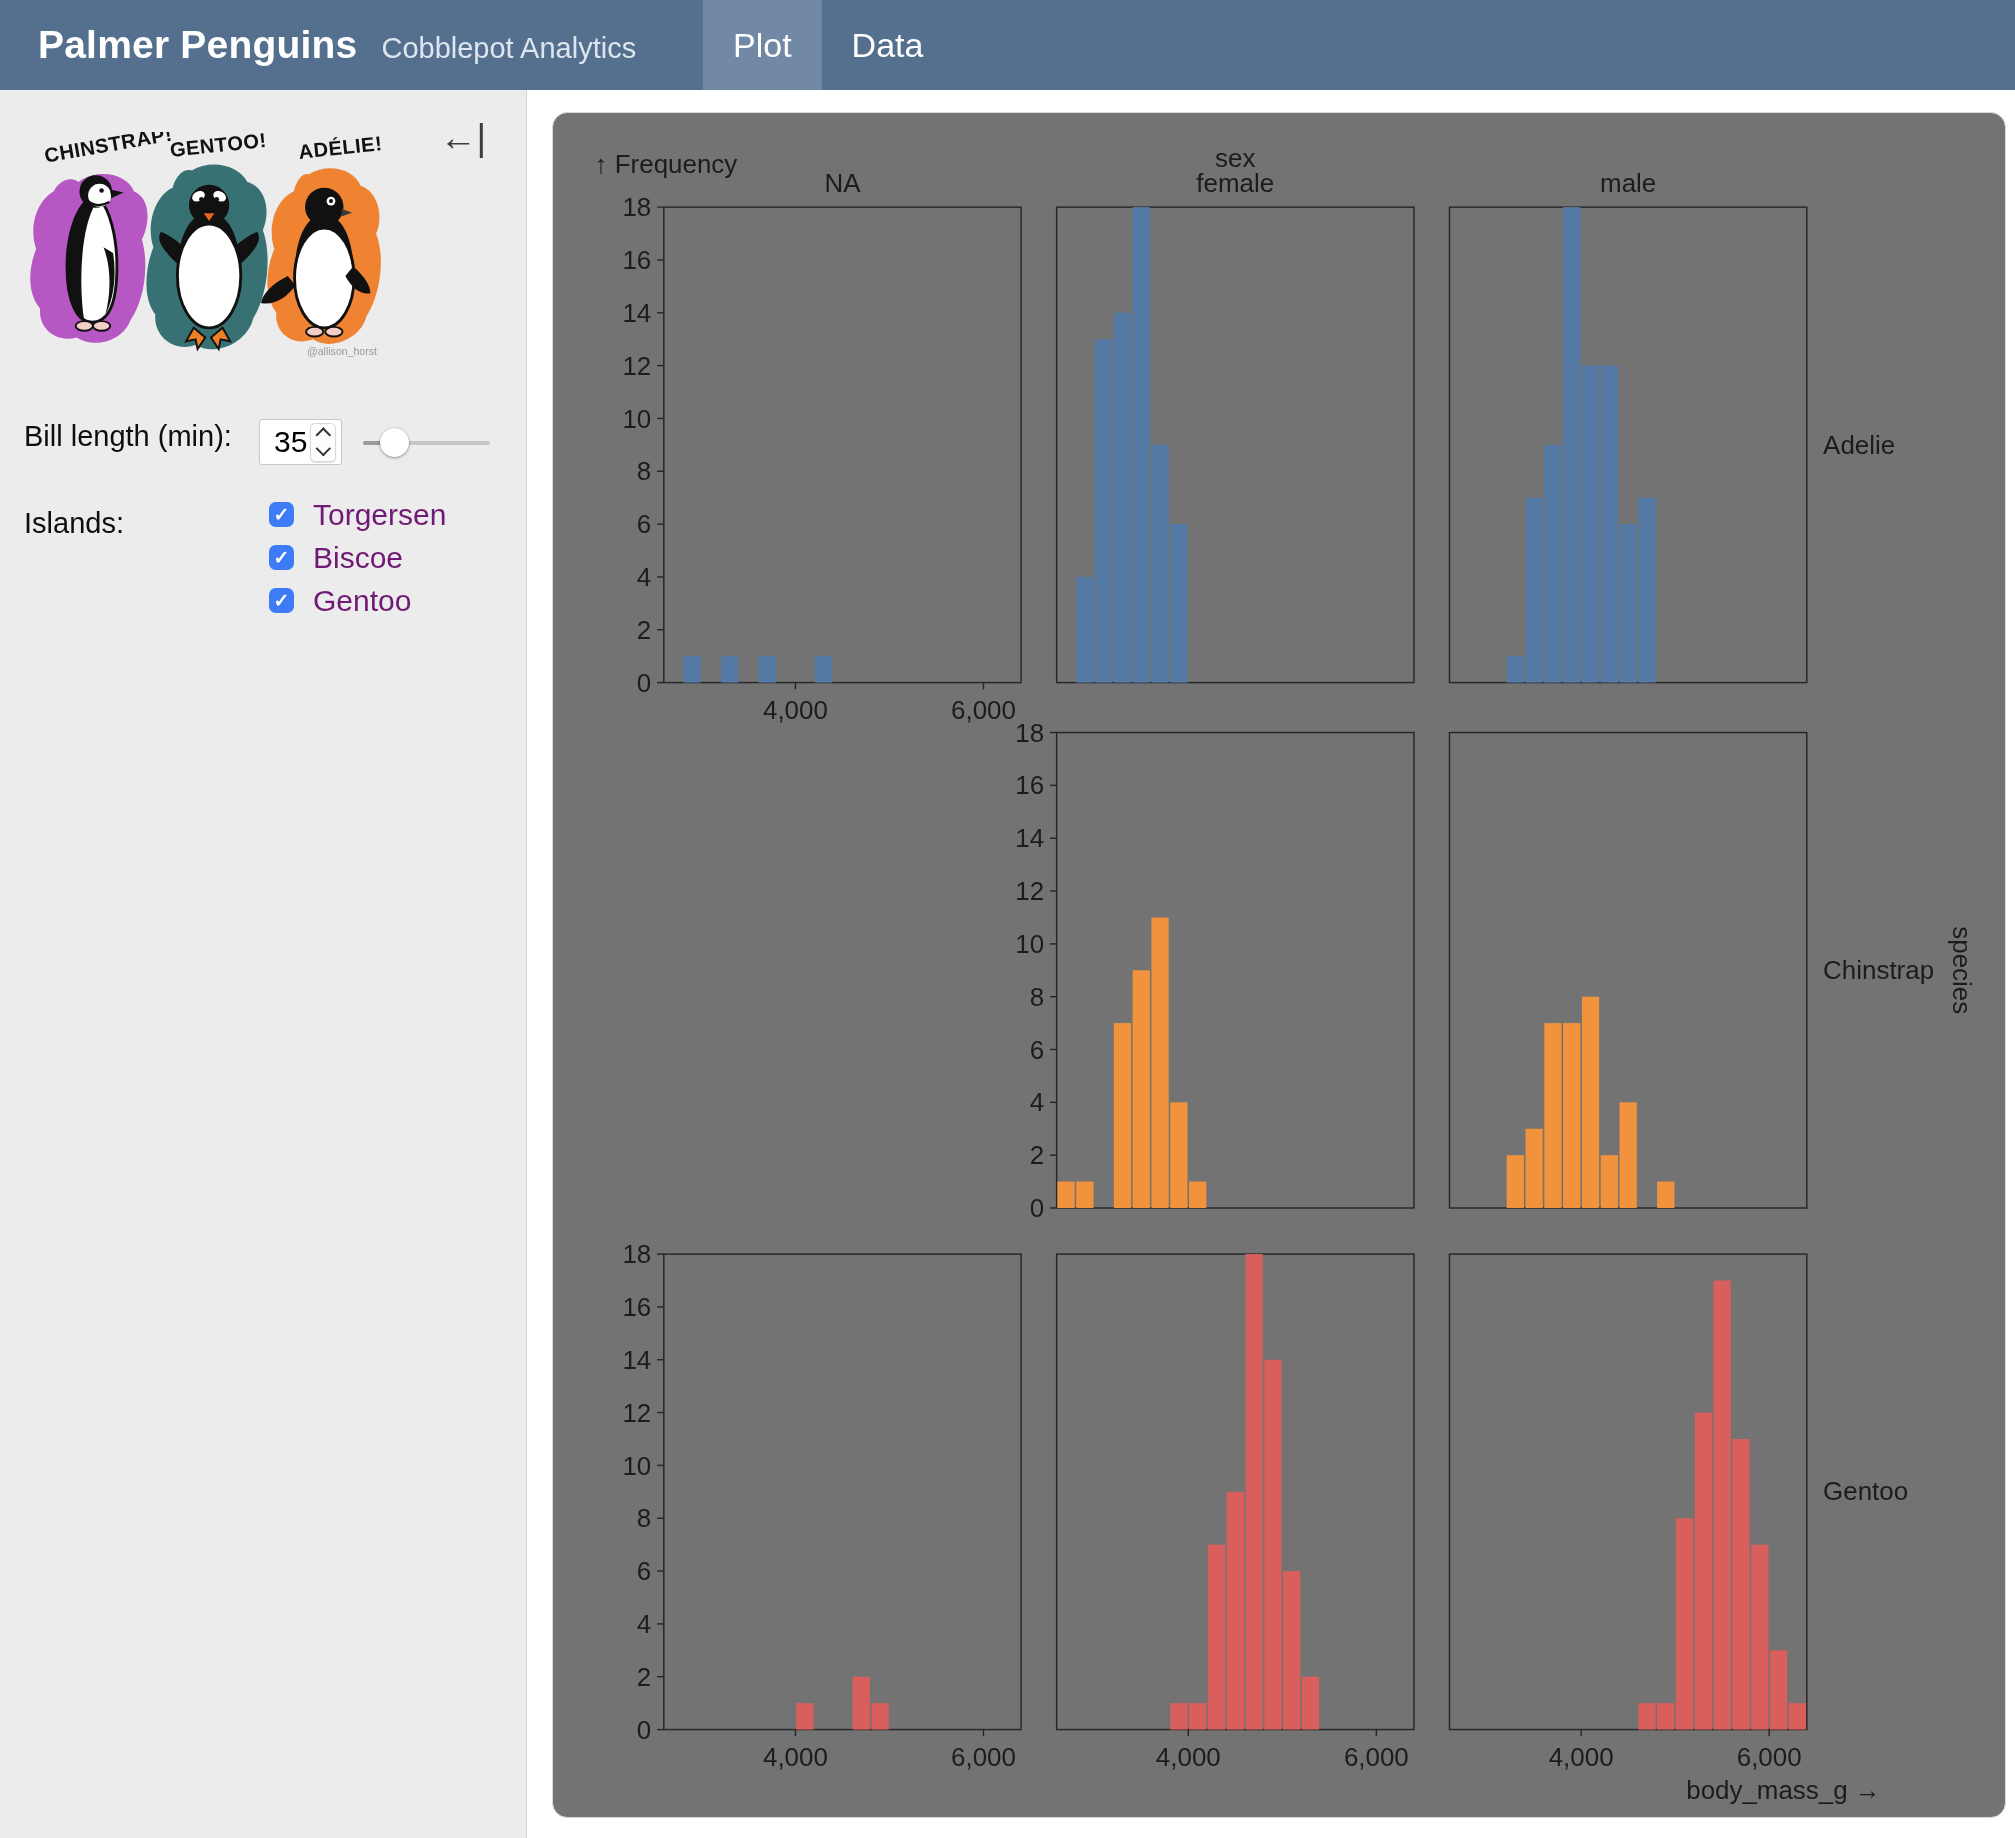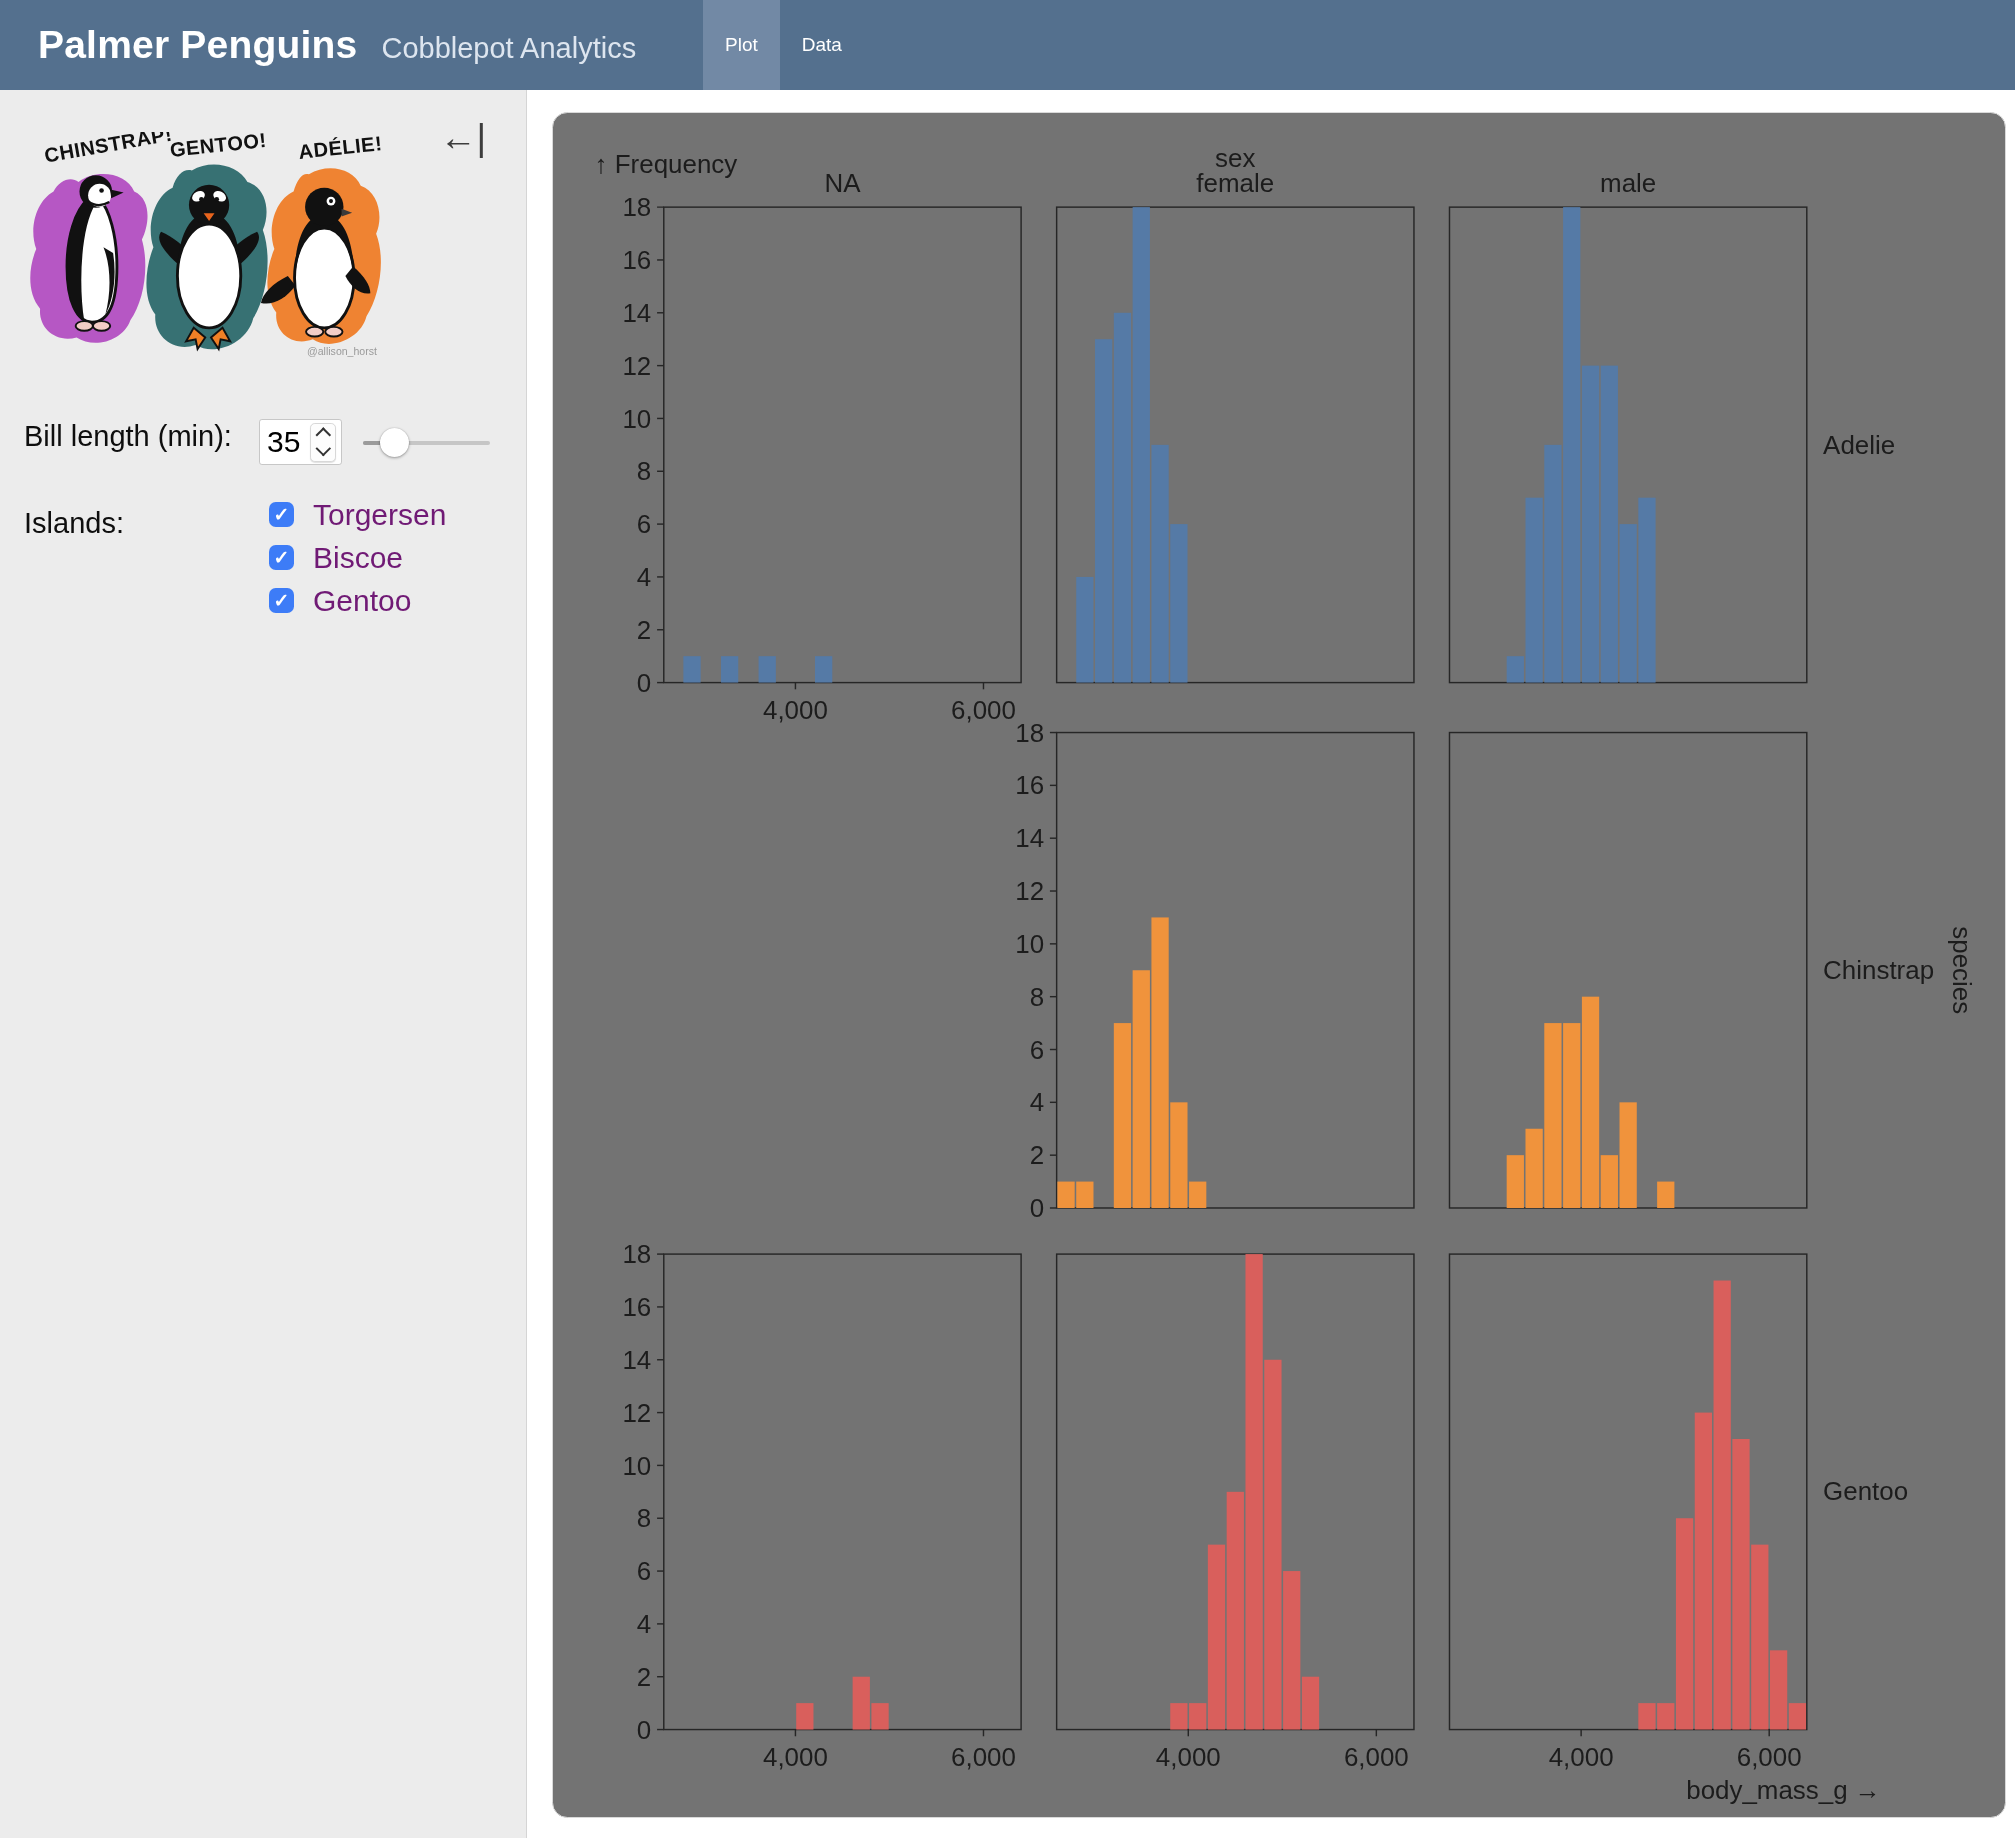--- a/index.html
+++ b/index.html
@@ -7,31 +7,31 @@
     width:2016px;height:1839px;position:relative;background:#ffffff;
     font-family:"Liberation Sans",sans-serif;color:#111;
     -webkit-font-smoothing:antialiased;overflow:hidden;
   }
   
   .header{position:absolute;left:0;top:0;width:2016px;height:90px;background:#54708e;display:flex;align-items:center;}
   .brand{display:flex;align-items:baseline;padding-left:38px;}
   .brand .title{font-size:39px;font-weight:bold;color:#ffffff;letter-spacing:0.2px;}
   .brand .subtitle{font-size:29px;color:#dde5ef;margin-left:24px;font-weight:normal;}
   .tabs{position:absolute;left:703px;top:0;height:90px;display:flex;}
-  .tab{height:90px;display:flex;align-items:center;padding:0 22px;font-size:19px;color:#ffffff;cursor:pointer;}
+  .tab{height:90px;display:flex;align-items:center;padding:0 30px;font-size:34px;color:#ffffff;cursor:pointer;}
   .tab.active{background:#7289a5;}
   
   .sidebar{position:absolute;left:0;top:90px;width:527px;height:1748px;background:#ececec;border-right:1px solid #d5d5d5;box-sizing:border-box;}
   .collapse{position:absolute;top:29px;right:40px;font-size:37px;color:#3d3d3d;line-height:1;cursor:pointer;}
   .artwork{position:absolute;left:19px;top:42px;}
   .art-label{font-weight:bold;font-size:21px;letter-spacing:.5px;fill:#111;}
   .art-sig{font-size:11px;fill:#9a9a9a;}
   .form-label{position:absolute;left:24px;font-size:29px;color:#0e0e0e;}
   .numwrap{position:absolute;left:259px;top:329px;width:83px;height:46px;background:#fff;border:1px solid #c7c7c7;border-radius:2.9px;box-sizing:border-box;display:flex;align-items:center;}
-  .numval{font-size:30px;color:#000;padding-left:7px;flex:0 0 auto;}
+  .numval{font-size:30px;color:#000;padding-left:14px;flex:0 0 auto;}
   .stepper{margin-left:auto;margin-right:4.8px;width:24px;height:37px;background:#fdfdfd;border:1px solid #d8d8d8;border-radius:4.8px;display:flex;flex-direction:column;align-items:center;justify-content:center;gap:6.7px;box-shadow:0 1px 1px rgba(0,0,0,.12);}
   .chev{width:8.6px;height:8.6px;border-left:2.5px solid #333;border-top:2.5px solid #333;}
   .chev.up{transform:rotate(45deg) translate(1px,1px);}
   .chev.down{transform:rotate(225deg) translate(1px,1px);}
   .slider{position:absolute;left:363px;top:338px;width:127px;height:29px;}
   .slider .track{position:absolute;left:0;top:12.5px;width:100%;height:4.8px;background:#c6c6c6;border-radius:2.9px;}
   .slider .fill{position:absolute;left:0;top:12.5px;height:4.8px;background:#9b9b9b;border-radius:2.9px;}
   .slider .thumb{position:absolute;top:0;width:29px;height:29px;border-radius:50%;background:#ffffff;box-shadow:0 1px 2.9px rgba(0,0,0,.35),0 0 1px rgba(0,0,0,.25);}
   .islands{position:absolute;left:269px;top:403px;}
   .island-row{display:flex;align-items:center;height:43px;cursor:pointer;}

